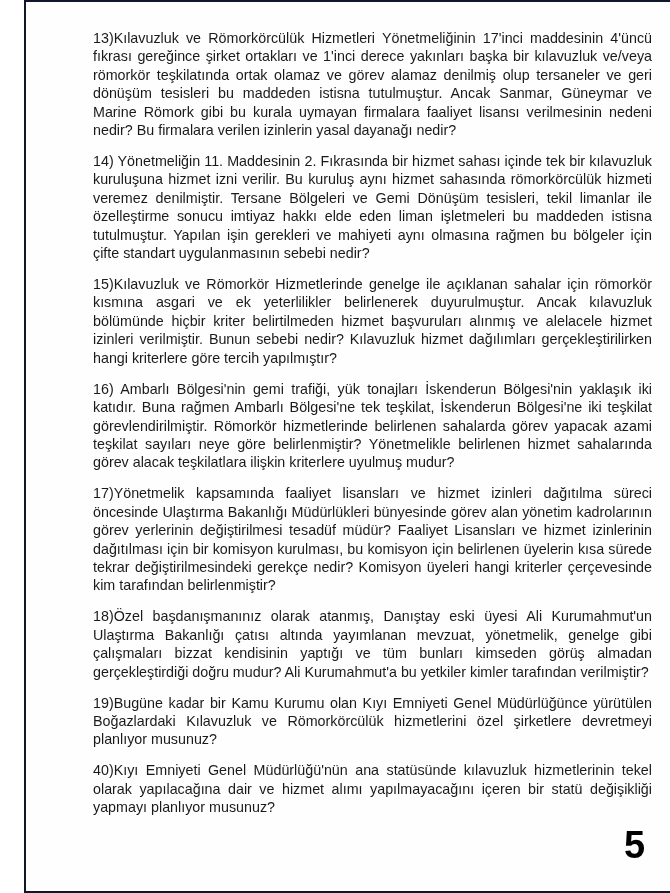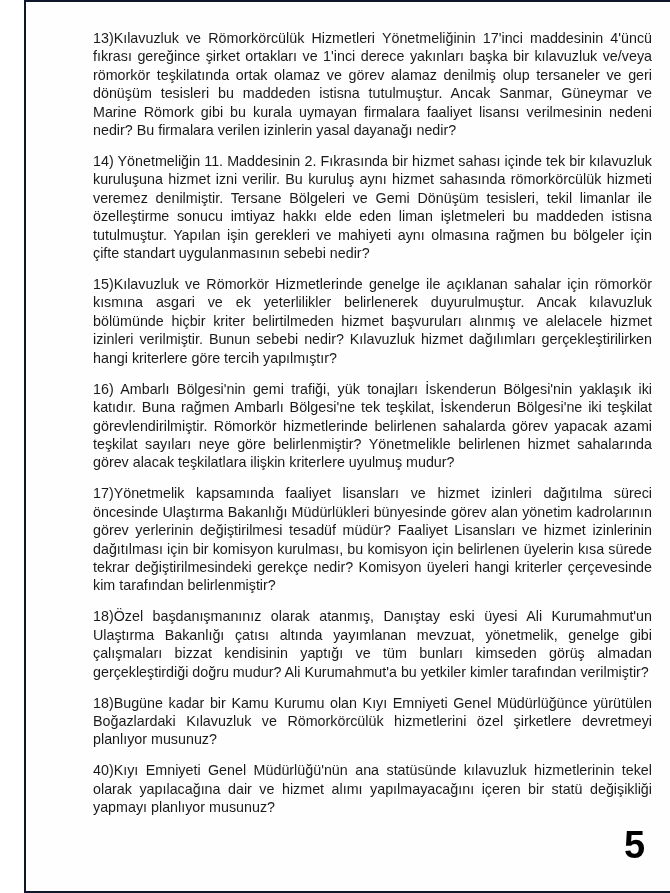--- a/index.html
+++ b/index.html
@@ -56,17 +56,17 @@
 <body>
 
 <div class="page">
   <div class="content">
     <p class="question">13)Kılavuzluk ve Römorkörcülük Hizmetleri Yönetmeliğinin 17'inci maddesinin 4'üncü fıkrası gereğince şirket ortakları ve 1'inci derece yakınları başka bir kılavuzluk ve/veya römorkör teşkilatında ortak olamaz ve görev alamaz denilmiş olup tersaneler ve geri dönüşüm tesisleri bu maddeden istisna tutulmuştur. Ancak Sanmar, Güneymar ve Marine Römork gibi bu kurala uymayan firmalara faaliyet lisansı verilmesinin nedeni nedir? Bu firmalara verilen izinlerin yasal dayanağı nedir?</p>
     <p class="question">14) Yönetmeliğin 11. Maddesinin 2. Fıkrasında bir hizmet sahası içinde tek bir kılavuzluk kuruluşuna hizmet izni verilir. Bu kuruluş aynı hizmet sahasında römorkörcülük hizmeti veremez denilmiştir. Tersane Bölgeleri ve Gemi Dönüşüm tesisleri, tekil limanlar ile özelleştirme sonucu imtiyaz hakkı elde eden liman işletmeleri bu maddeden istisna tutulmuştur. Yapılan işin gerekleri ve mahiyeti aynı olmasına rağmen bu bölgeler için çifte standart uygulanmasının sebebi nedir?</p>
     <p class="question">15)Kılavuzluk ve Römorkör Hizmetlerinde genelge ile açıklanan sahalar için römorkör kısmına asgari ve ek yeterlilikler belirlenerek duyurulmuştur. Ancak kılavuzluk bölümünde hiçbir kriter belirtilmeden hizmet başvuruları alınmış ve alelacele hizmet izinleri verilmiştir. Bunun sebebi nedir? Kılavuzluk hizmet dağılımları gerçekleştirilirken hangi kriterlere göre tercih yapılmıştır?</p>
     <p class="question">16) Ambarlı Bölgesi'nin gemi trafiği, yük tonajları İskenderun Bölgesi'nin yaklaşık iki katıdır. Buna rağmen Ambarlı Bölgesi'ne tek teşkilat, İskenderun Bölgesi'ne iki teşkilat görevlendirilmiştir. Römorkör hizmetlerinde belirlenen sahalarda görev yapacak azami teşkilat sayıları neye göre belirlenmiştir?  Yönetmelikle belirlenen hizmet sahalarında görev alacak teşkilatlara ilişkin kriterlere uyulmuş mudur?</p>
     <p class="question">17)Yönetmelik kapsamında faaliyet lisansları ve hizmet izinleri dağıtılma süreci öncesinde Ulaştırma Bakanlığı Müdürlükleri bünyesinde görev alan yönetim kadrolarının görev yerlerinin değiştirilmesi tesadüf müdür? Faaliyet Lisansları ve hizmet izinlerinin dağıtılması için bir komisyon kurulması, bu komisyon için belirlenen üyelerin kısa sürede tekrar değiştirilmesindeki gerekçe nedir? Komisyon üyeleri hangi kriterler çerçevesinde kim tarafından belirlenmiştir?</p>
     <p class="question">18)Özel başdanışmanınız olarak atanmış, Danıştay eski üyesi Ali Kurumahmut'un Ulaştırma Bakanlığı çatısı altında yayımlanan mevzuat, yönetmelik, genelge gibi çalışmaları bizzat kendisinin yaptığı ve tüm bunları kimseden görüş almadan gerçekleştirdiği doğru mudur? Ali Kurumahmut'a bu yetkiler kimler tarafından verilmiştir?</p>
-    <p class="question">18)Bugüne kadar bir Kamu Kurumu olan Kıyı Emniyeti Genel Müdürlüğünce yürütülen Boğazlardaki Kılavuzluk ve Römorkörcülük hizmetlerini  özel şirketlere devretmeyi planlıyor musunuz?</p>
+    <p class="question">19)Bugüne kadar bir Kamu Kurumu olan Kıyı Emniyeti Genel Müdürlüğünce yürütülen Boğazlardaki Kılavuzluk ve Römorkörcülük hizmetlerini  özel şirketlere devretmeyi planlıyor musunuz?</p>
     <p class="question">40)Kıyı Emniyeti Genel Müdürlüğü'nün ana statüsünde kılavuzluk hizmetlerinin tekel olarak yapılacağına dair ve hizmet alımı yapılmayacağını içeren bir statü değişikliği yapmayı planlıyor musunuz?</p>
   </div>
   <div class="page-number">5</div>
 </div>
 
 </body></html>

